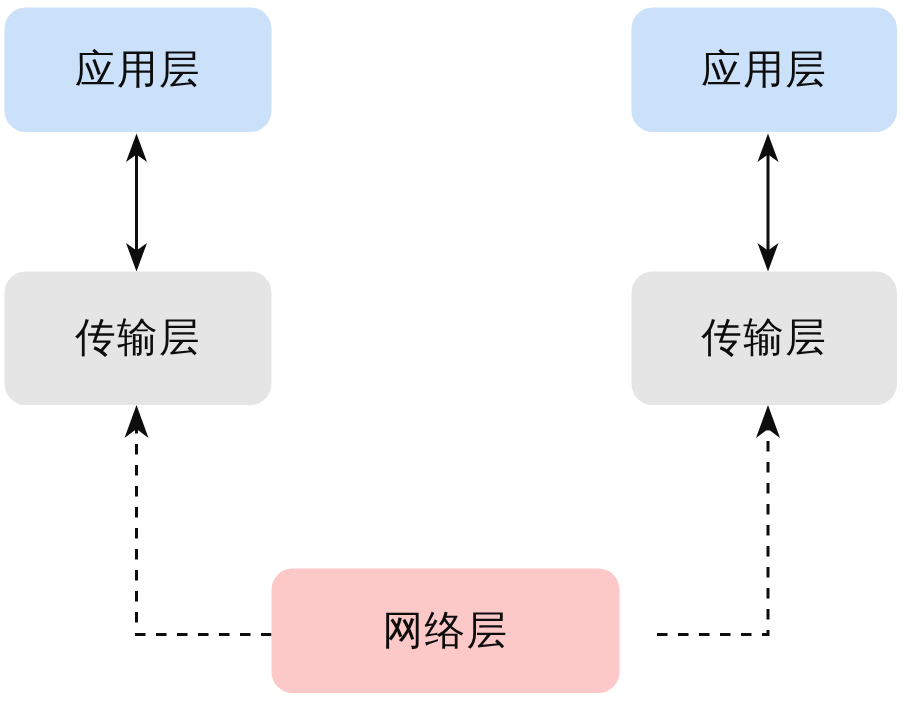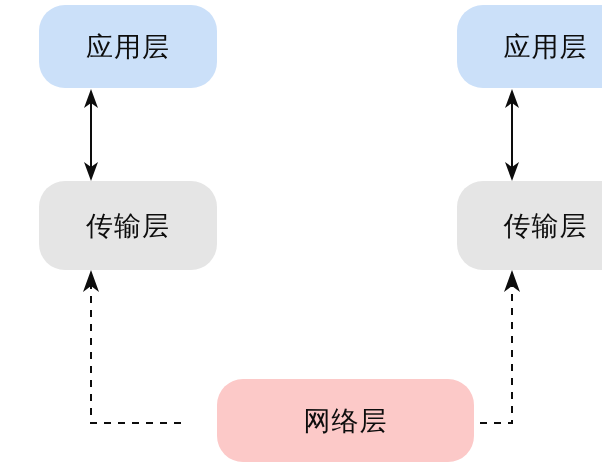--- a/index.html
+++ b/index.html
@@ -12,26 +12,25 @@
   }
   #diagram-canvas {
     position: relative;
     width: 602px;
     height: 467px;
     background: #ffffff;
     overflow: hidden;
   }
   .node {
     position: absolute;
-    border-radius: 26px;
+    border-radius: 14px;
     display: flex;
     align-items: center;
     justify-content: center;
     box-sizing: border-box;
-    margin-left: 36px;
   }
   .node-label {
     font-size: 27px;
     line-height: 1;
     color: #0d0d0d;
     letter-spacing: 1px;
     white-space: nowrap;
     font-weight: 400;
   }
   .node-app {
@@ -43,21 +42,21 @@
   .node-network {
     background: #fcc9c8;
   }
   
   #node-app-left      { left: 3px;   top: 5px;   width: 178px; height: 83px; }
   #node-transport-left{ left: 3px;   top: 181px; width: 178px; height: 89px; }
   
   #node-app-right      { left: 421px; top: 5px;   width: 177px; height: 83px; }
   #node-transport-right{ left: 421px; top: 181px; width: 177px; height: 89px; }
   
-  #node-network { left: 181px; top: 379px; width: 257px; height: 83px; }
+  #node-network { left: 181px; top: 379px; width: 232px; height: 83px; }
 
   .connector-svg {
     position: absolute;
     left: 0;
     top: 0;
     width: 602px;
     height: 467px;
     pointer-events: none;
     overflow: visible;
   }

